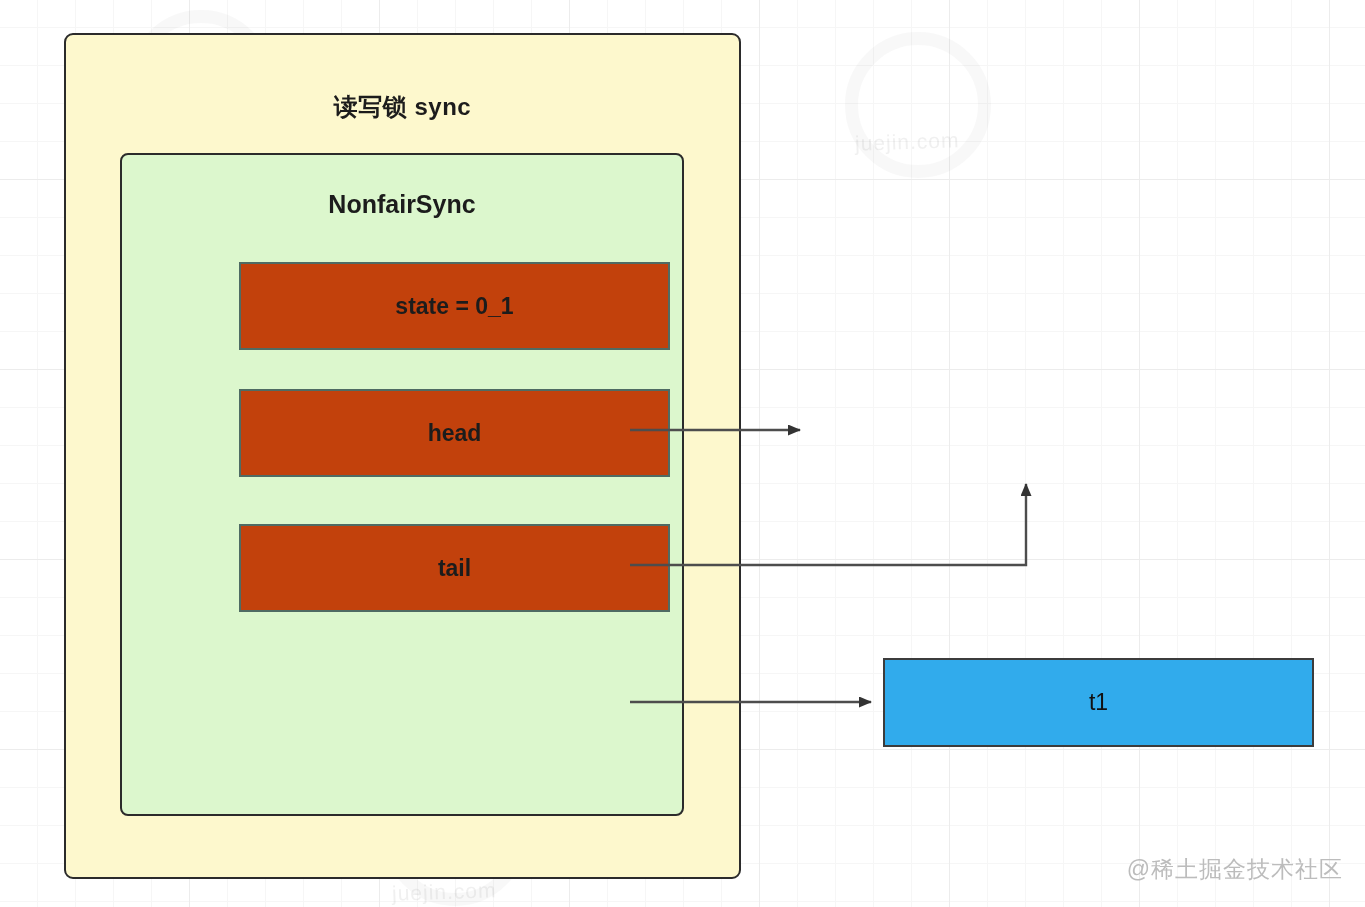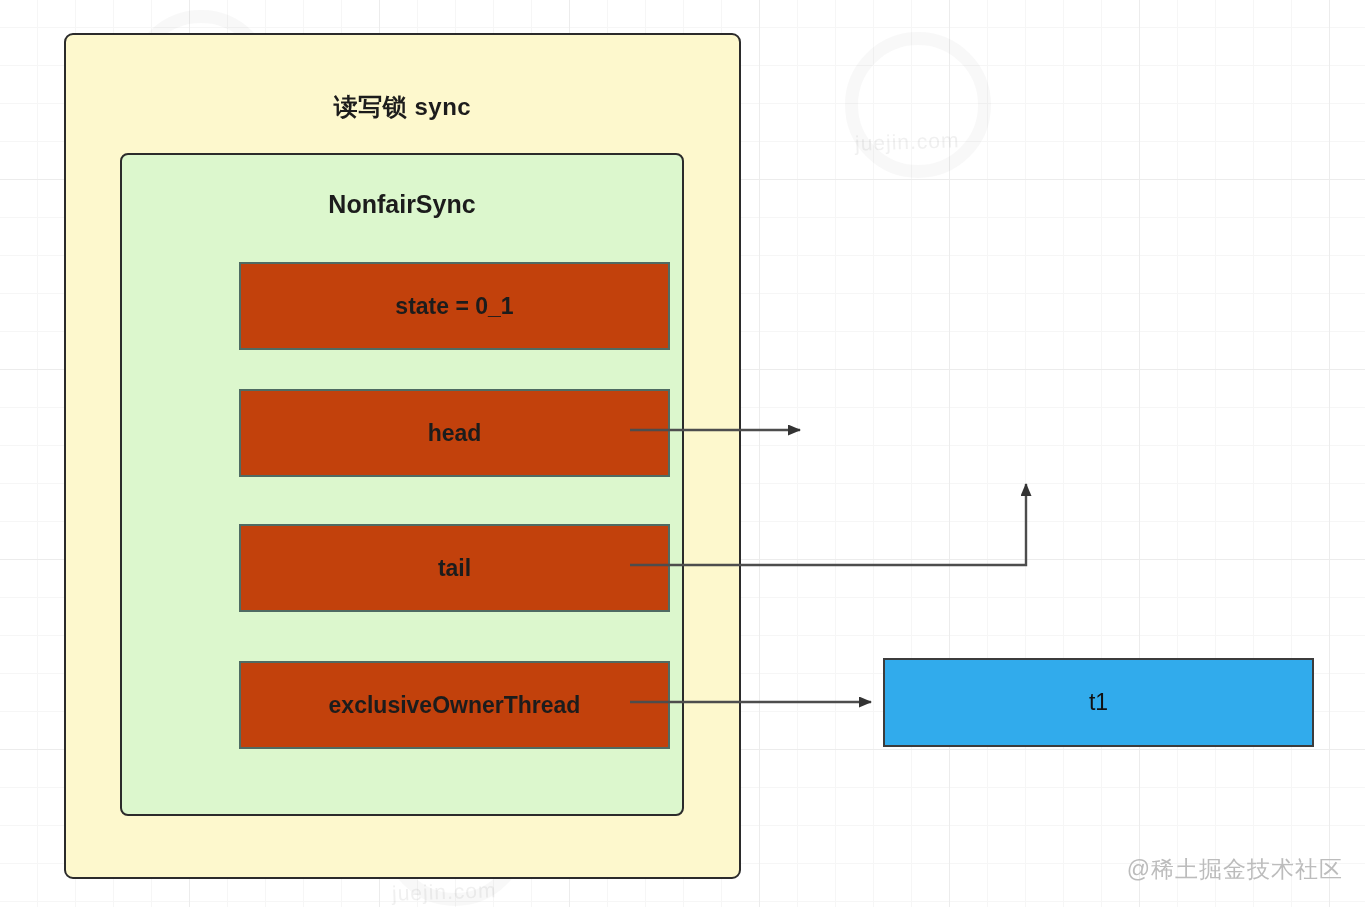--- a/index.html
+++ b/index.html
@@ -109,21 +109,20 @@
 
   <div class="box outer-yellow">
     <div class="outer-title">读写锁 sync</div>
 
     <div class="box inner-green">
       <div class="inner-title">NonfairSync</div>
 
       <div class="box field f1">state = 0_1</div>
       <div class="box field f2">head</div>
       <div class="box field f3">tail</div>
-      <div class="box field f4">exclusiveOwnerThread</div>
     </div>
   </div>
 
   <div class="box t1-box">t1</div>
 
   <svg id="wires" viewBox="0 0 1365 907" xmlns="http://www.w3.org/2000/svg">
     <defs>
       <marker id="ah" markerWidth="13" markerHeight="11" refX="12" refY="5.5" orient="auto" markerUnits="userSpaceOnUse">
         <path d="M0,0 L13,5.5 L0,11 z" fill="#333333"></path>
       </marker>

